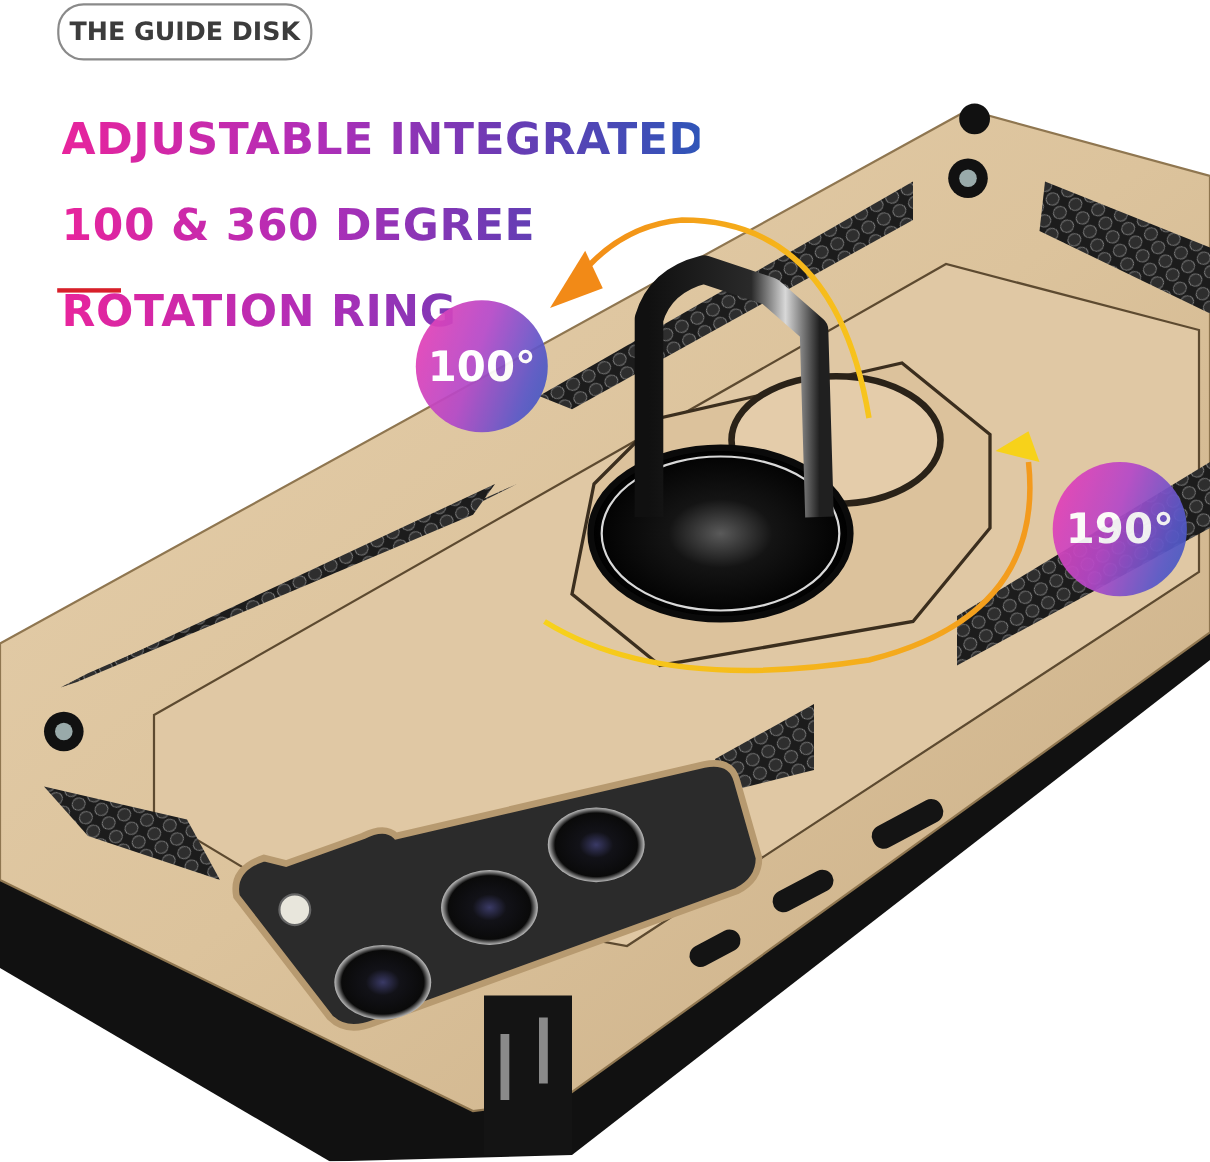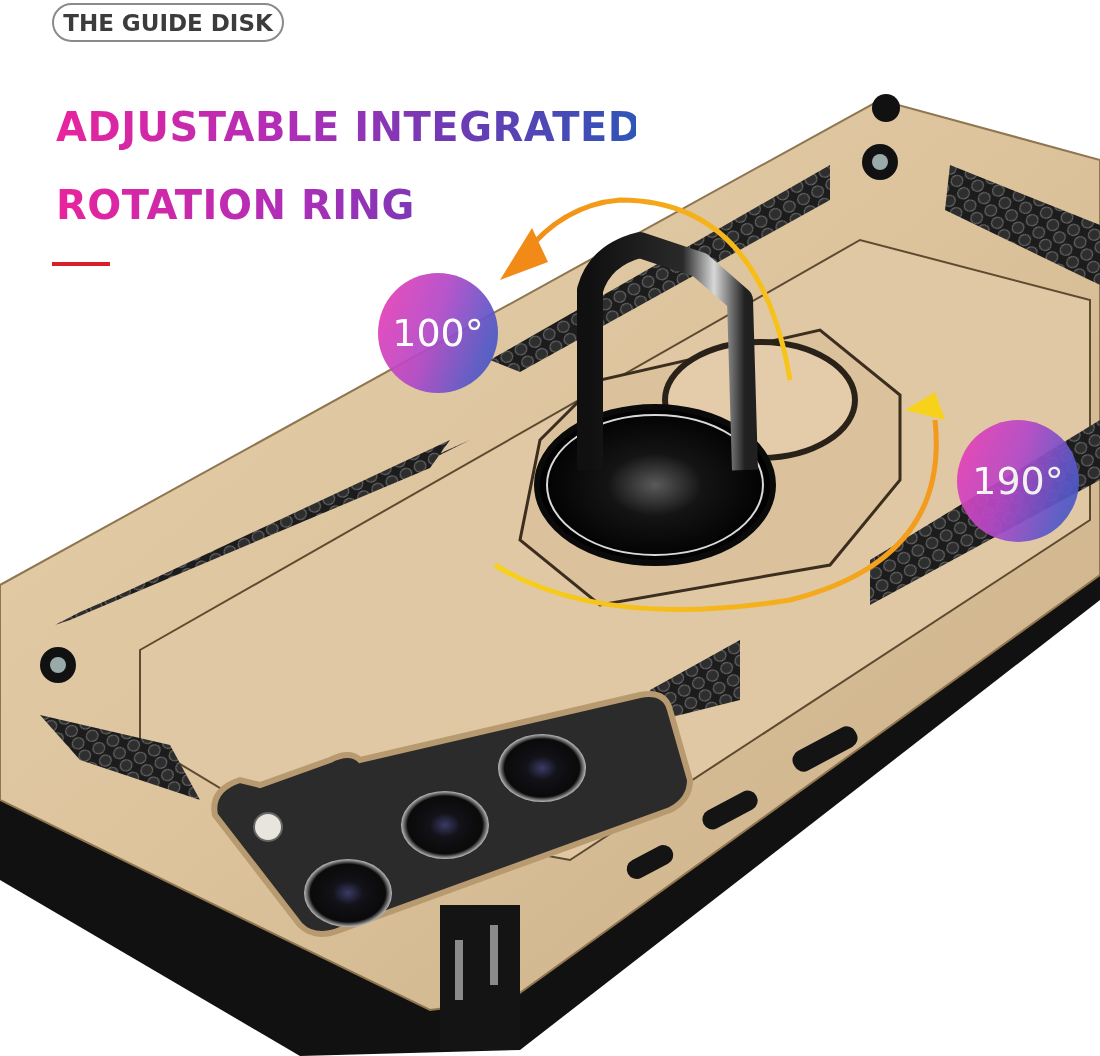--- a/index.html
+++ b/index.html
@@ -1,19 +1,19 @@
 <!DOCTYPE html>
 <html><head>
   <meta charset="utf-8">
   <style>
     html, body { margin: 0; padding: 0; background: #ffffff; }
     body { width: 1100px; height: 1056px; position: relative; overflow: hidden; font-family: "DejaVu Sans", sans-serif; }
 
     .badge {
-      position: absolute; left: 52px; top: 3px; width: 232px; height: 39px;
+      position: absolute; left: 52px; top: 3px; width: 232px; height: 52px;
       border: 2px solid #8a8a8a; border-radius: 24px; box-sizing: border-box;
       display: flex; align-items: center; justify-content: center;
       font-family: "DejaVu Sans", sans-serif; font-weight: bold; font-size: 23px;
       color: #3c3c3c; letter-spacing: 0px; background: #fff;
     }
 
     .headline {
       position: absolute; left: 56px; top: 74px; margin: 0;
       font-family: "DejaVu Sans", sans-serif; font-weight: bold;
       font-size: 40px; line-height: 50px; letter-spacing: 0.5px;
@@ -25,34 +25,35 @@
     .headline .line.l2 { width: 580px; }
     .headline .line.l3 { width: 580px; }
 
     .red-rule { position: absolute; left: 52px; top: 262px; width: 58px; height: 4px; background: #d8202a; }
 
     .product { position: absolute; left: 0; top: 0; width: 1100px; height: 1056px; }
 
     .deg-badge {
       position: absolute; border-radius: 50%;
       display: flex; align-items: center; justify-content: center;
-      color: #ffffff; font-family: "DejaVu Sans", sans-serif; font-weight: normal;
+      color: #ffffff; font-family: "DejaVu Sans", sans-serif; font-weight: bold;
       background: linear-gradient(110deg, #ee3fb4 0%, #b449c8 45%, #5a58c8 80%, #3a5cc0 100%);
       opacity: 0.93;
     }
     .deg-100 { left: 378px; top: 273px; width: 120px; height: 120px; font-size: 38px; }
     .deg-360 { left: 957px; top: 420px; width: 122px; height: 122px; font-size: 38px; }
   </style>
 </head>
 <body>
 
 <div class="badge">THE GUIDE DISK</div>
 
 <h1 class="headline">
   <span class="line l1">ADJUSTABLE INTEGRATED</span>
+  <span class="line l2">100 &amp; 360 DEGREE</span>
   <span class="line l3">ROTATION RING</span>
 </h1>
 
 <div class="red-rule"></div>
 
 <svg class="product" viewBox="0 0 1100 1056" xmlns="http://www.w3.org/2000/svg">
   <defs>
     <linearGradient id="gold" x1="0" y1="0" x2="1" y2="1">
       <stop offset="0" stop-color="#e6d0ad"></stop>
       <stop offset="0.5" stop-color="#dcc39c"></stop>

